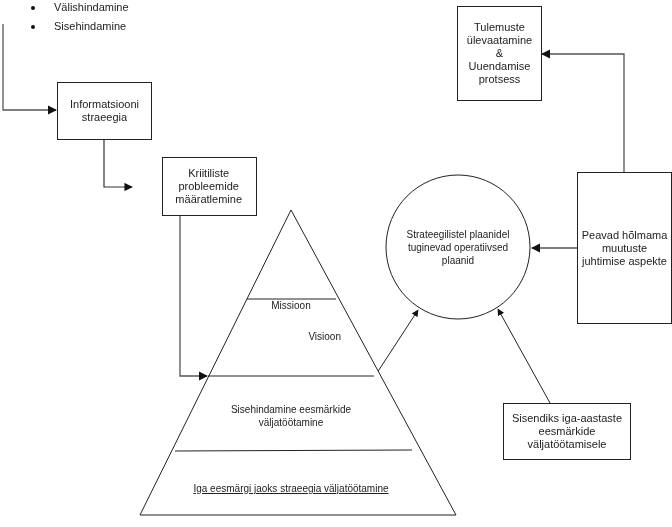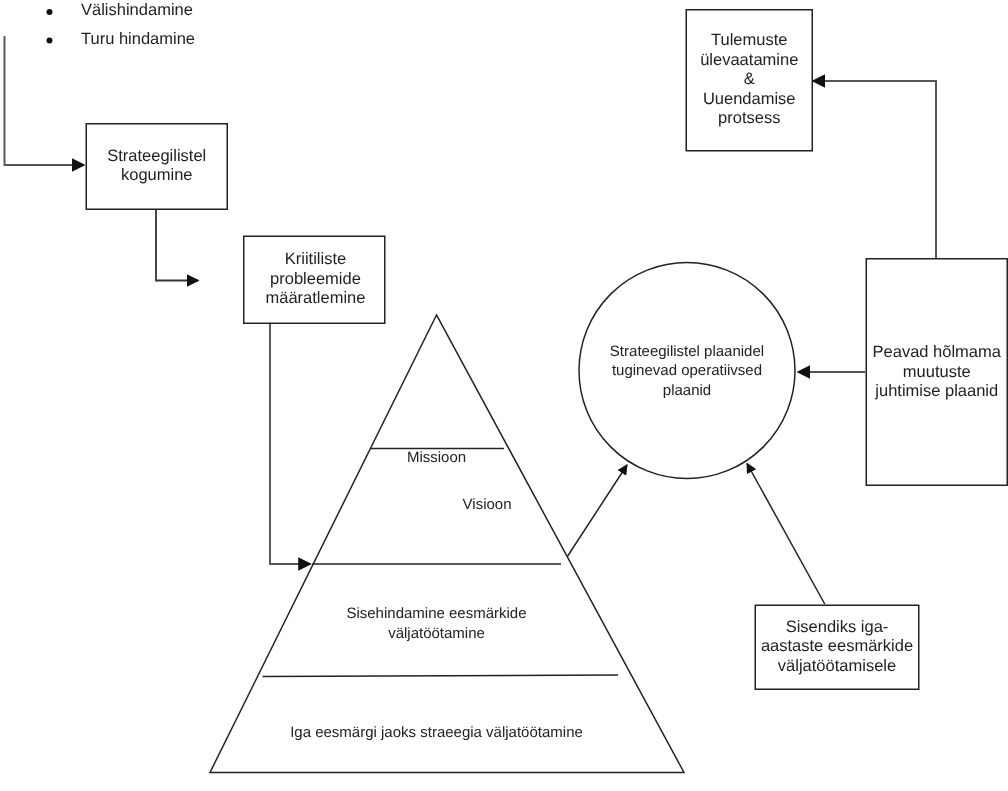--- a/index.html
+++ b/index.html
@@ -3,21 +3,21 @@
 <meta charset="utf-8">
 <style>
   html, body { margin: 0; padding: 0; background: #ffffff; }
   body { width: 672px; height: 527px; position: relative; overflow: hidden;
          font-family: "Liberation Sans", "DejaVu Sans", sans-serif; color: #222; }
   #canvas { position: absolute; left: 0; top: 0; width: 672px; height: 527px; }
   .bullets { position: absolute; left: 28px; top: -2px; margin: 0; padding: 0; list-style: none; font-size: 11px; }
   .bullets li { height: 19px; line-height: 19px; position: relative; padding-left: 26px; }
   .bullets li .dot { position: absolute; left: 3px; top: 8px; width: 4px; height: 4px; border-radius: 50%; background: #111; }
   .box { position: absolute; border: 1px solid #222; background: #fff; box-sizing: border-box;
-         display: flex; align-items: center; justify-content: flex-start; text-align: center;
+         display: flex; align-items: center; justify-content: flex-end; text-align: center;
          font-size: 11px; line-height: 13px; padding: 2px; }
   .label { position: absolute; text-align: center; font-size: 10px; line-height: 13px; }
 </style>
 </head>
 <body>
 
 <svg id="canvas" viewBox="0 0 672 527" xmlns="http://www.w3.org/2000/svg">
   <defs>
     <marker id="arrow" viewBox="0 0 10 10" refX="9" refY="5" markerWidth="7" markerHeight="7" orient="auto-start-reverse">
       <path d="M0,0 L10,5 L0,10 z" fill="#111"></path>
@@ -35,41 +35,41 @@
   <polygon points="291,210 140,515 456,515" fill="#fff" stroke="#222" stroke-width="1"></polygon>
   <line x1="247" y1="299" x2="336" y2="299" stroke="#222" stroke-width="1"></line>
   <line x1="208" y1="376" x2="374" y2="376" stroke="#222" stroke-width="1"></line>
   <line x1="175" y1="451" x2="412" y2="450" stroke="#222" stroke-width="1"></line>
 
   <circle cx="458" cy="247" r="72" fill="#fff" stroke="#222" stroke-width="1"></circle>
 </svg>
 
 <ul class="bullets">
   <li><span class="dot"></span><span>Välishindamine</span></li>
-  <li><span class="dot"></span><span>Turu hindamine</span></li>
+  <li><span class="dot"></span><span>Sisehindamine</span></li>
 </ul>
 
 <div class="box" style="left:57px; top:82px; width:95px; height:58px; padding:0 10px;">
-  <span>Strateegilistel kogumine</span>
+  <span>Informatsiooni straeegia</span>
 </div>
 
 <div class="box" style="left:133px; top:157px; width:95px; height:59px; padding:0 14px;margin-left:29px;">
   <span>Kriitiliste probleemide määratlemine</span>
 </div>
 
 <div class="box" style="left:457px; top:6px; width:85px; height:95px; padding:0 6px;">
   <span>Tulemuste ülevaatamine &amp; Uuendamise protsess</span>
 </div>
 
 <div class="box" style="left:577px; top:172px; width:95px; height:152px; padding:0 2px;">
-  <span>Peavad hõlmama muutuste juhtimise plaanid</span>
+  <span>Peavad hõlmama muutuste juhtimise aspekte</span>
 </div>
 
-<div class="box" style="left:503px; top:403px; width:110px; height:57px; padding:0 2px;">
+<div class="box" style="left:503px; top:403px; width:128px; height:57px; padding:0 2px;">
   <span>Sisendiks iga-aastaste eesmärkide väljatöötamisele</span>
 </div>
 
 <div class="label" style="left:398px; top:228px; width:120px;">Strateegilistel plaanidel tuginevad operatiivsed plaanid</div>
 
 <div class="label" style="left:241px; top:259px; width:100px;margin-top:40px;">Missioon</div>
 <div class="label" style="left:241px; top:330px; width:100px;text-align:right;">Visioon</div>
 <div class="label" style="left:221px; top:403px; width:140px;">Sisehindamine eesmärkide väljatöötamine</div>
-<div class="label" style="left:161px; top:482px; width:260px;">Iga eesmärgi jaoks straeegia väljatöötamine</div>
+<div class="label" style="left:161px; top:482px; width:260px;text-decoration:underline;">Iga eesmärgi jaoks straeegia väljatöötamine</div>
 
 </body></html>

